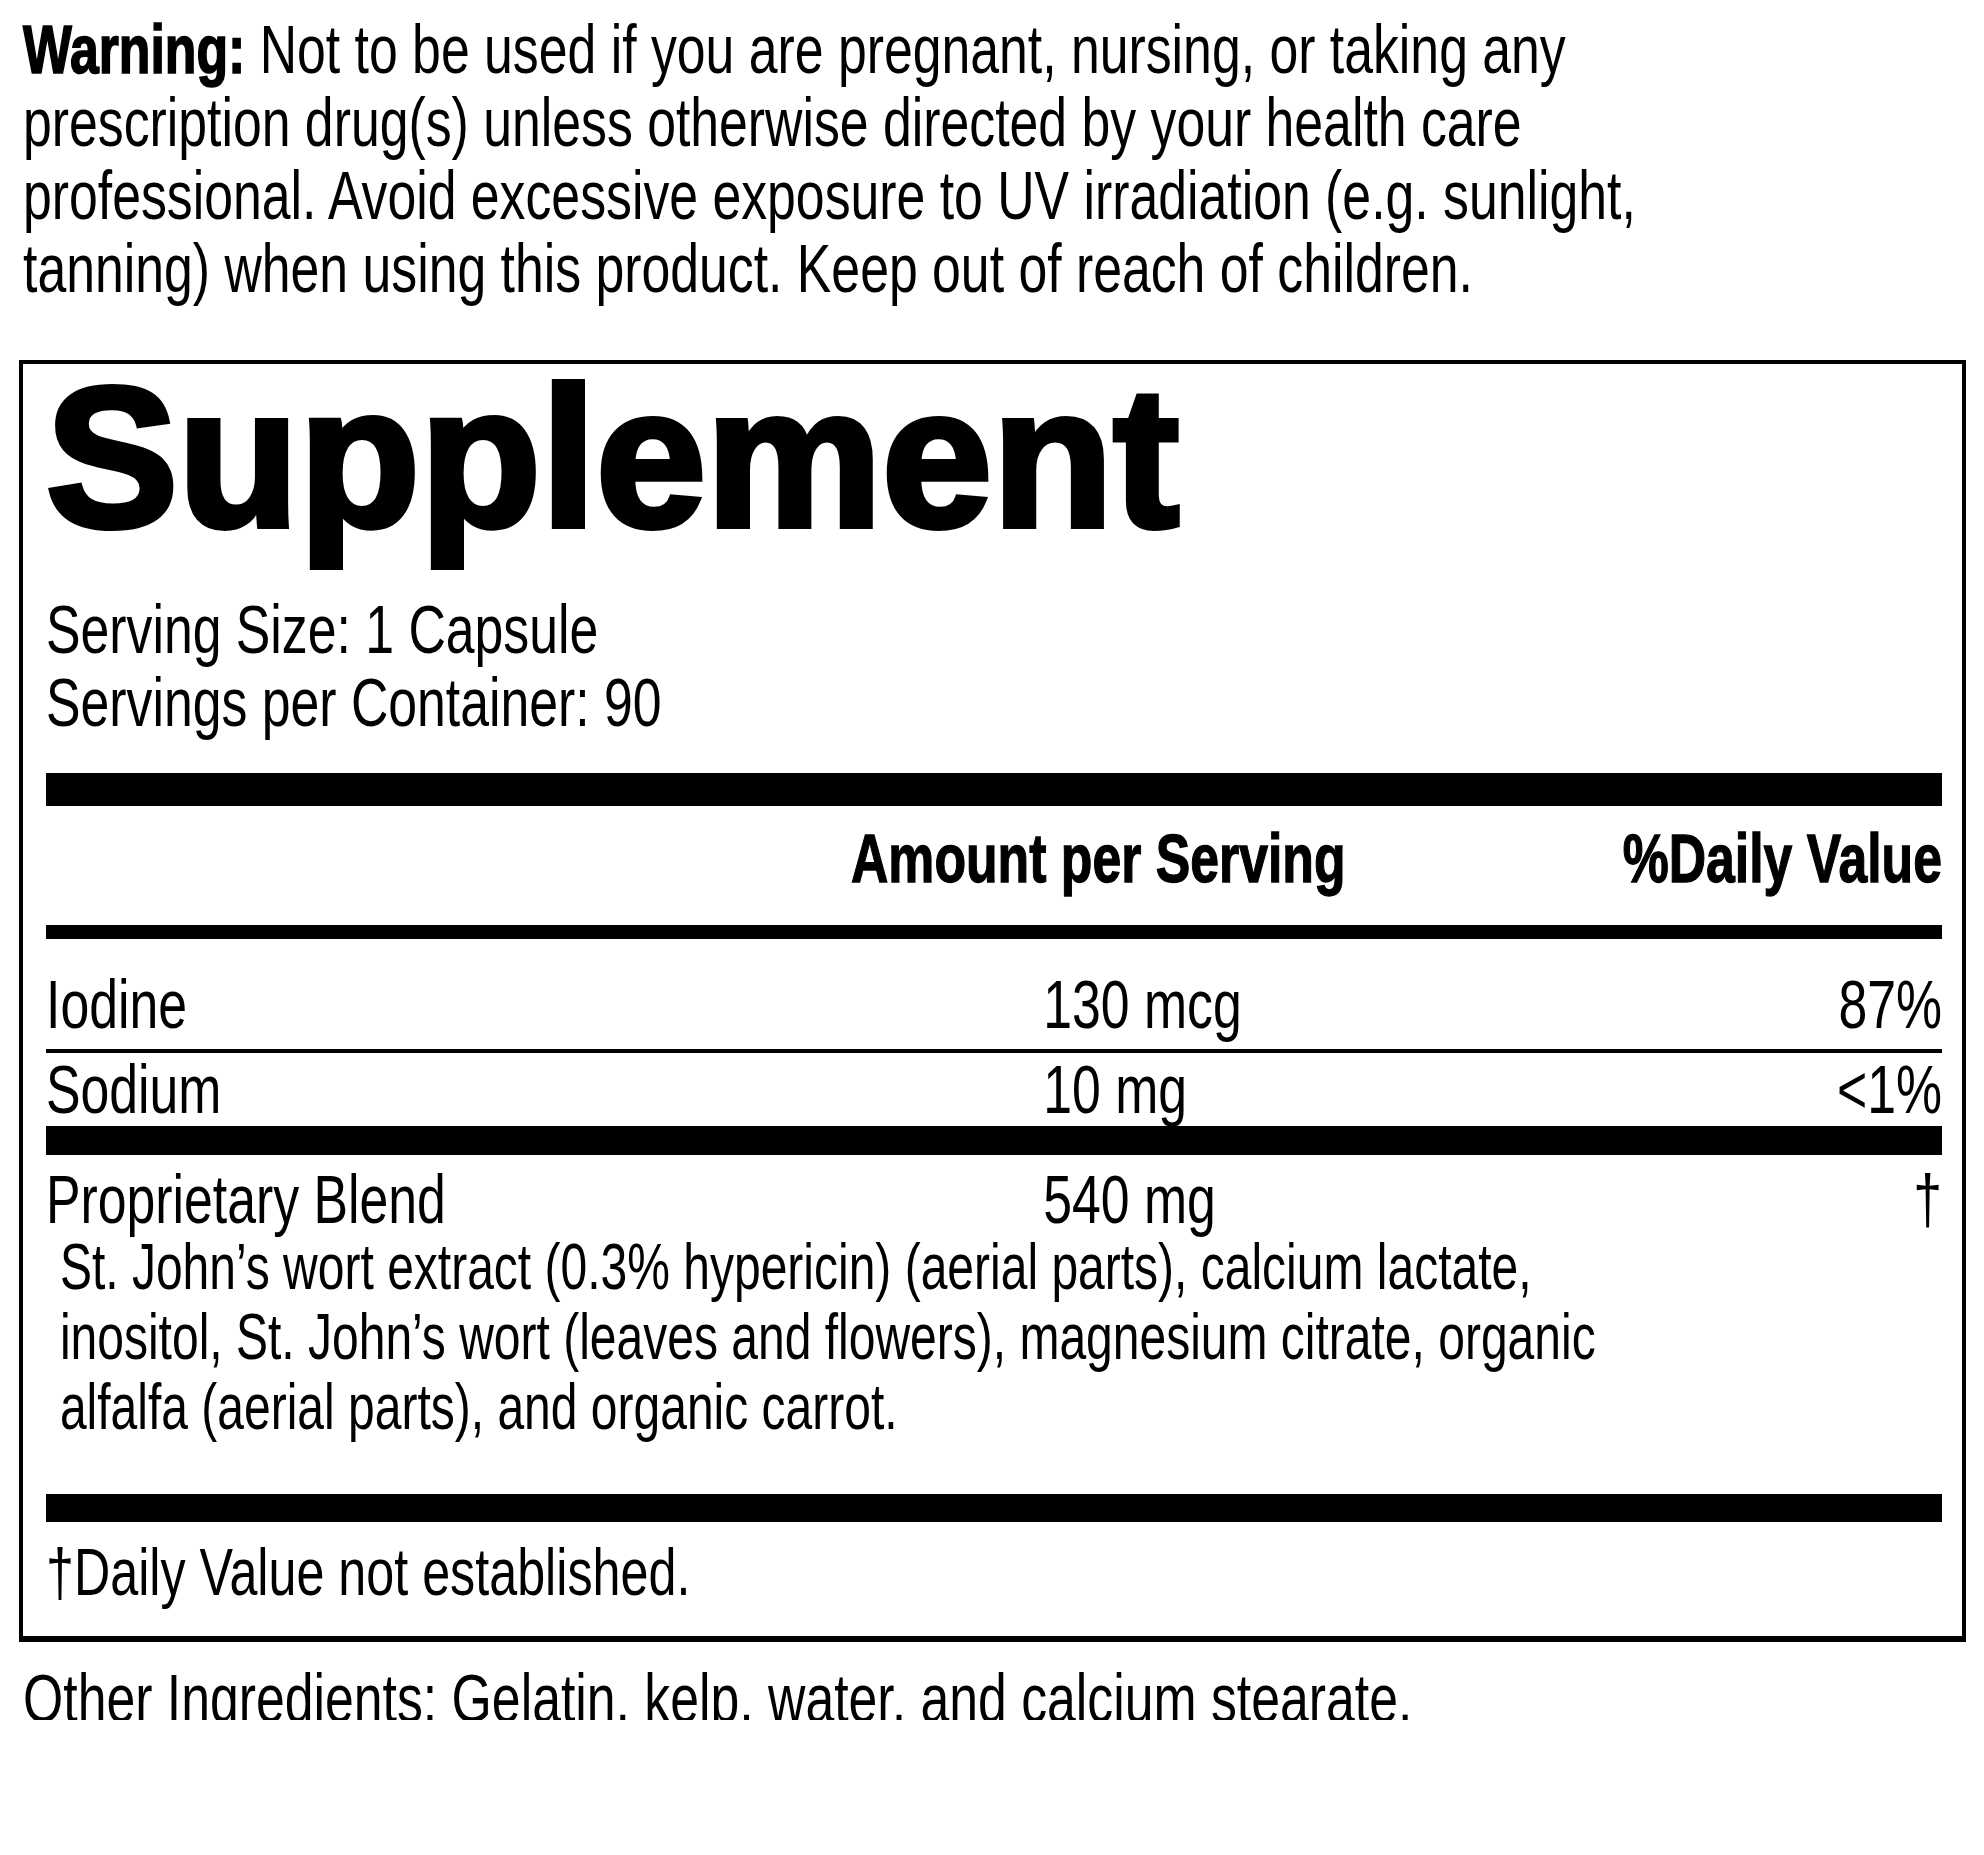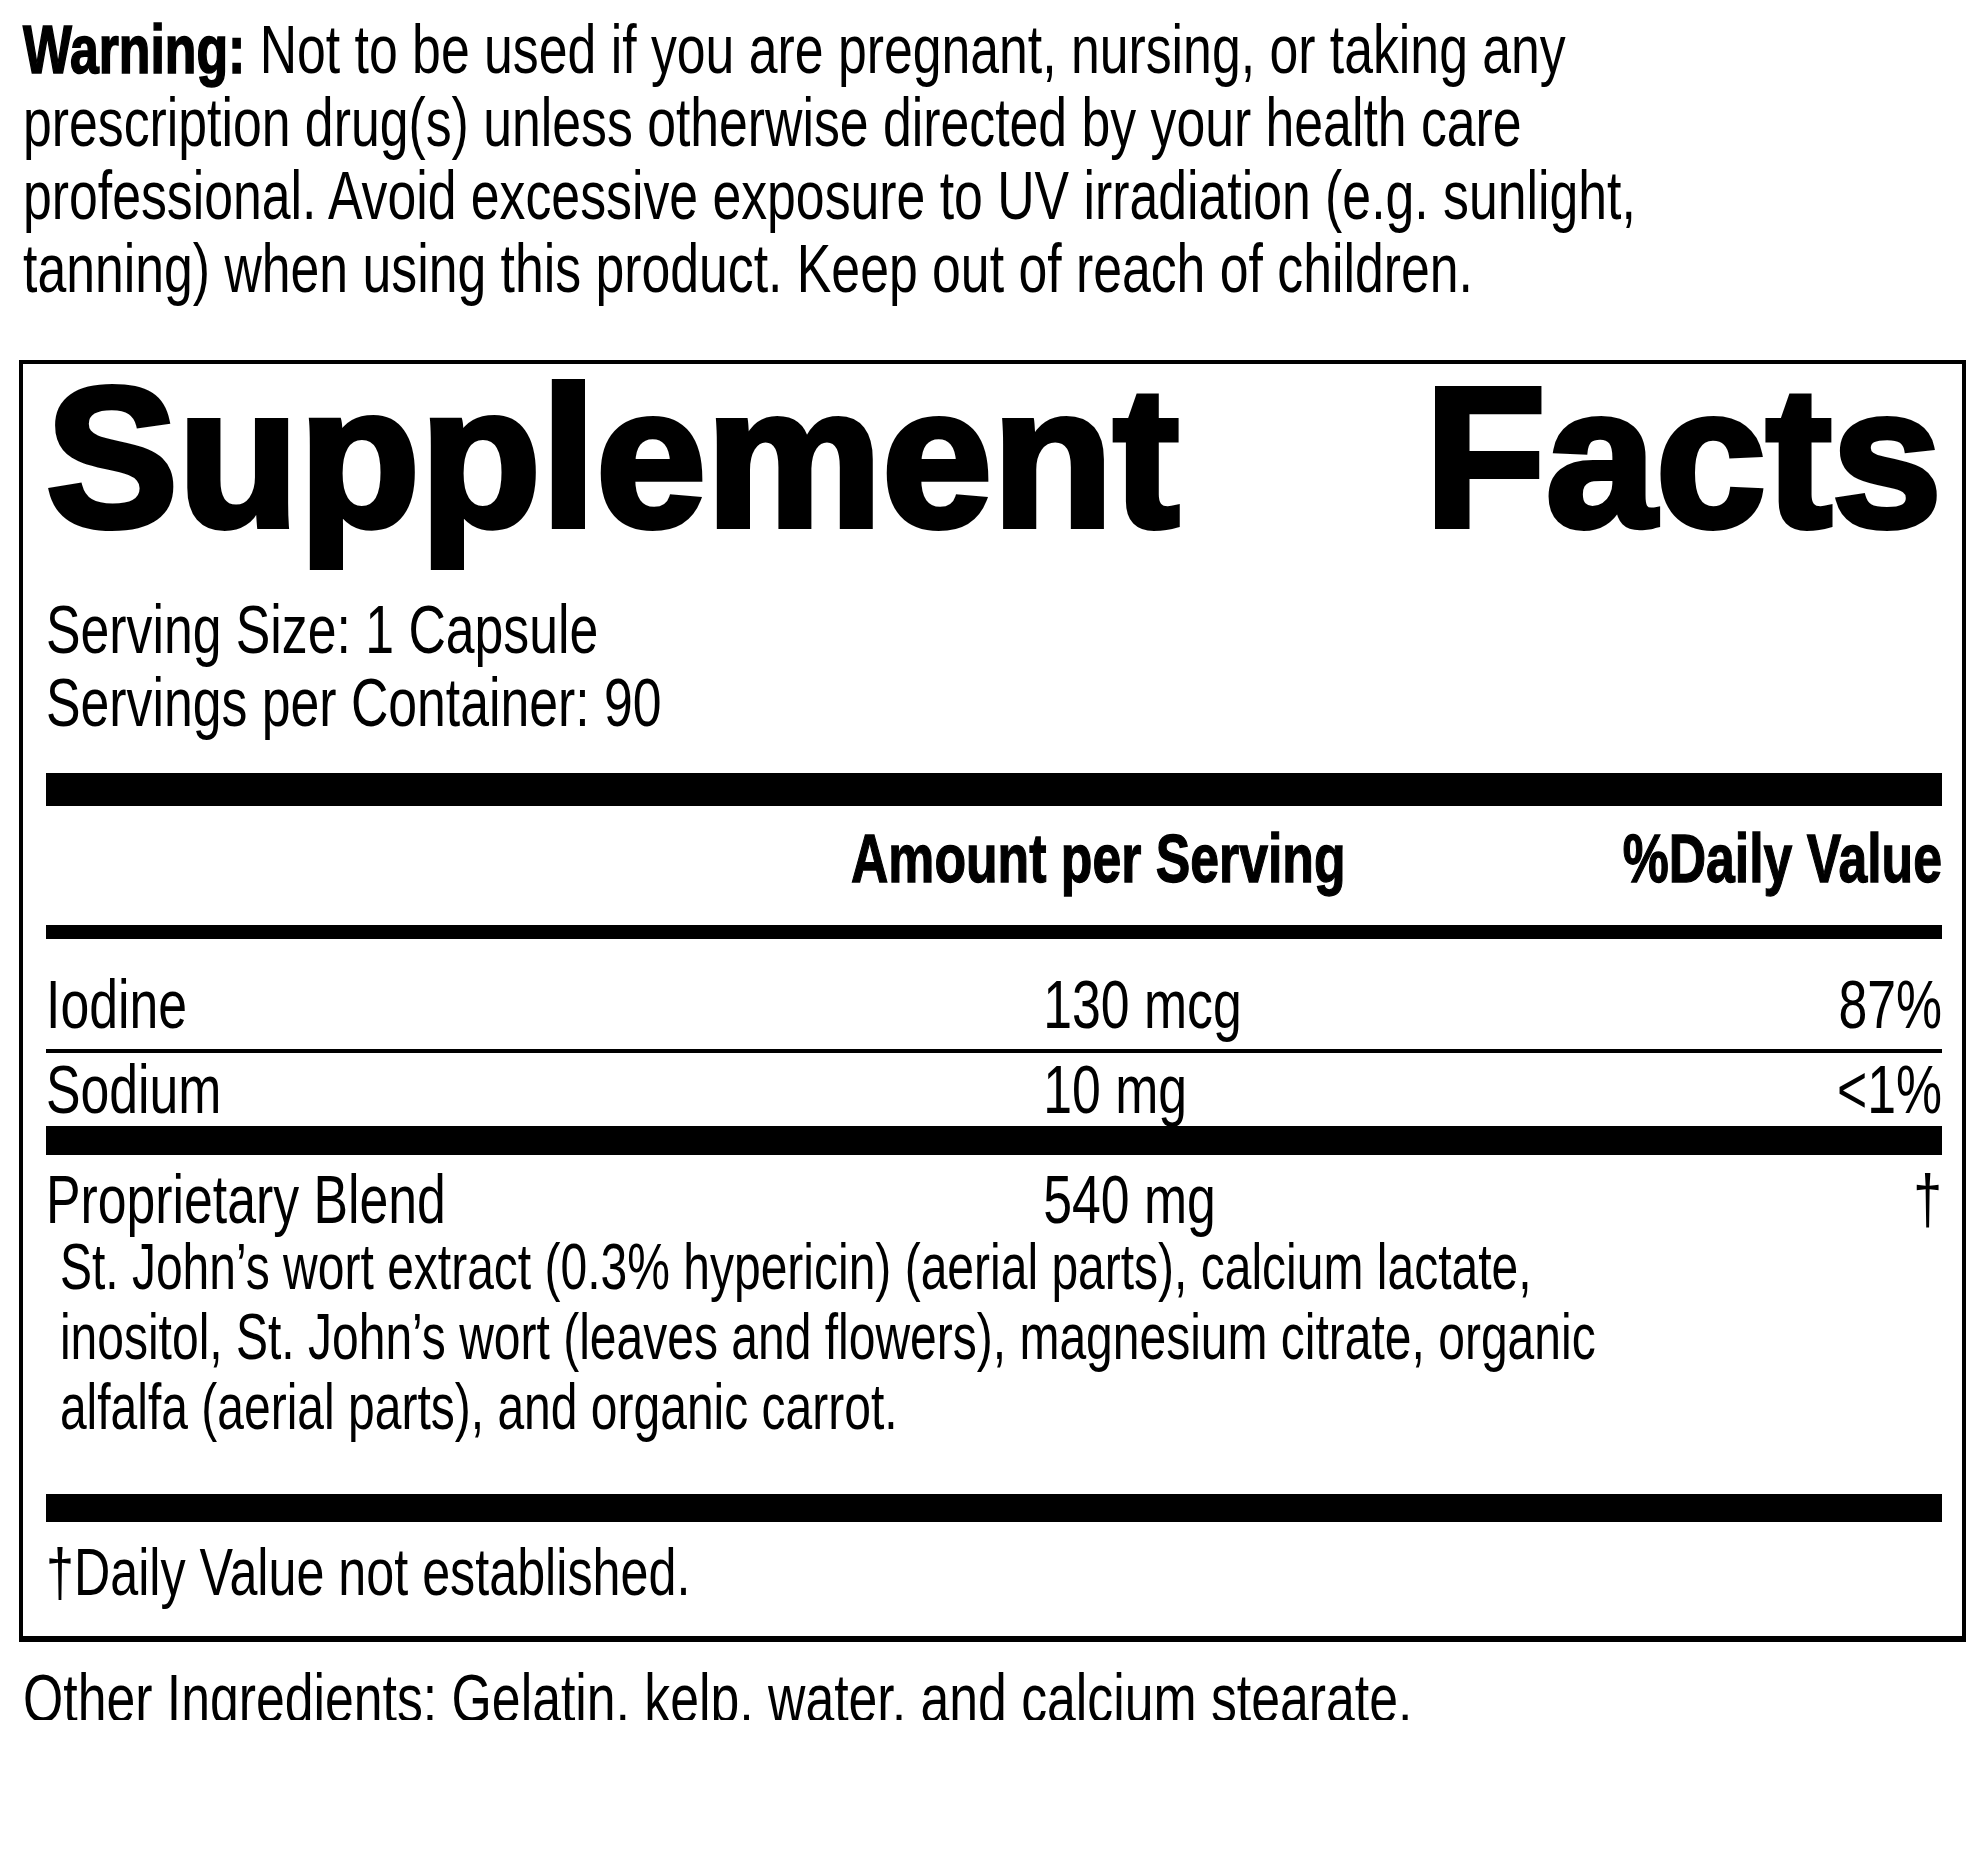--- a/index.html
+++ b/index.html
@@ -141,21 +141,20 @@
     <div class="nowrap"><span class="lead">Warning:</span><span> Not to be used if you are pregnant, nursing, or taking any</span></div>
     <div class="nowrap">prescription drug(s) unless otherwise directed by your health care</div>
     <div class="nowrap">professional. Avoid excessive exposure to UV irradiation (e.g. sunlight,</div>
     <div class="nowrap">tanning) when using this product. Keep out of reach of children.</div>
   </div>
 
   <div class="panel">
 
     <div class="title-row">
       <span>Supplement</span>
-      <span>Facts</span>
     </div>
 
     <div class="serving-line first cond nowrap">Serving Size: 1 Capsule</div>
     <div class="serving-line cond nowrap">Servings per Container: 90</div>
 
     <div class="bar bar-heavy-top"></div>
 
     <div class="header-row cond">
       <span class="hdr-amount">Amount per Serving</span>
       <span class="hdr-dv">%Daily Value</span>

